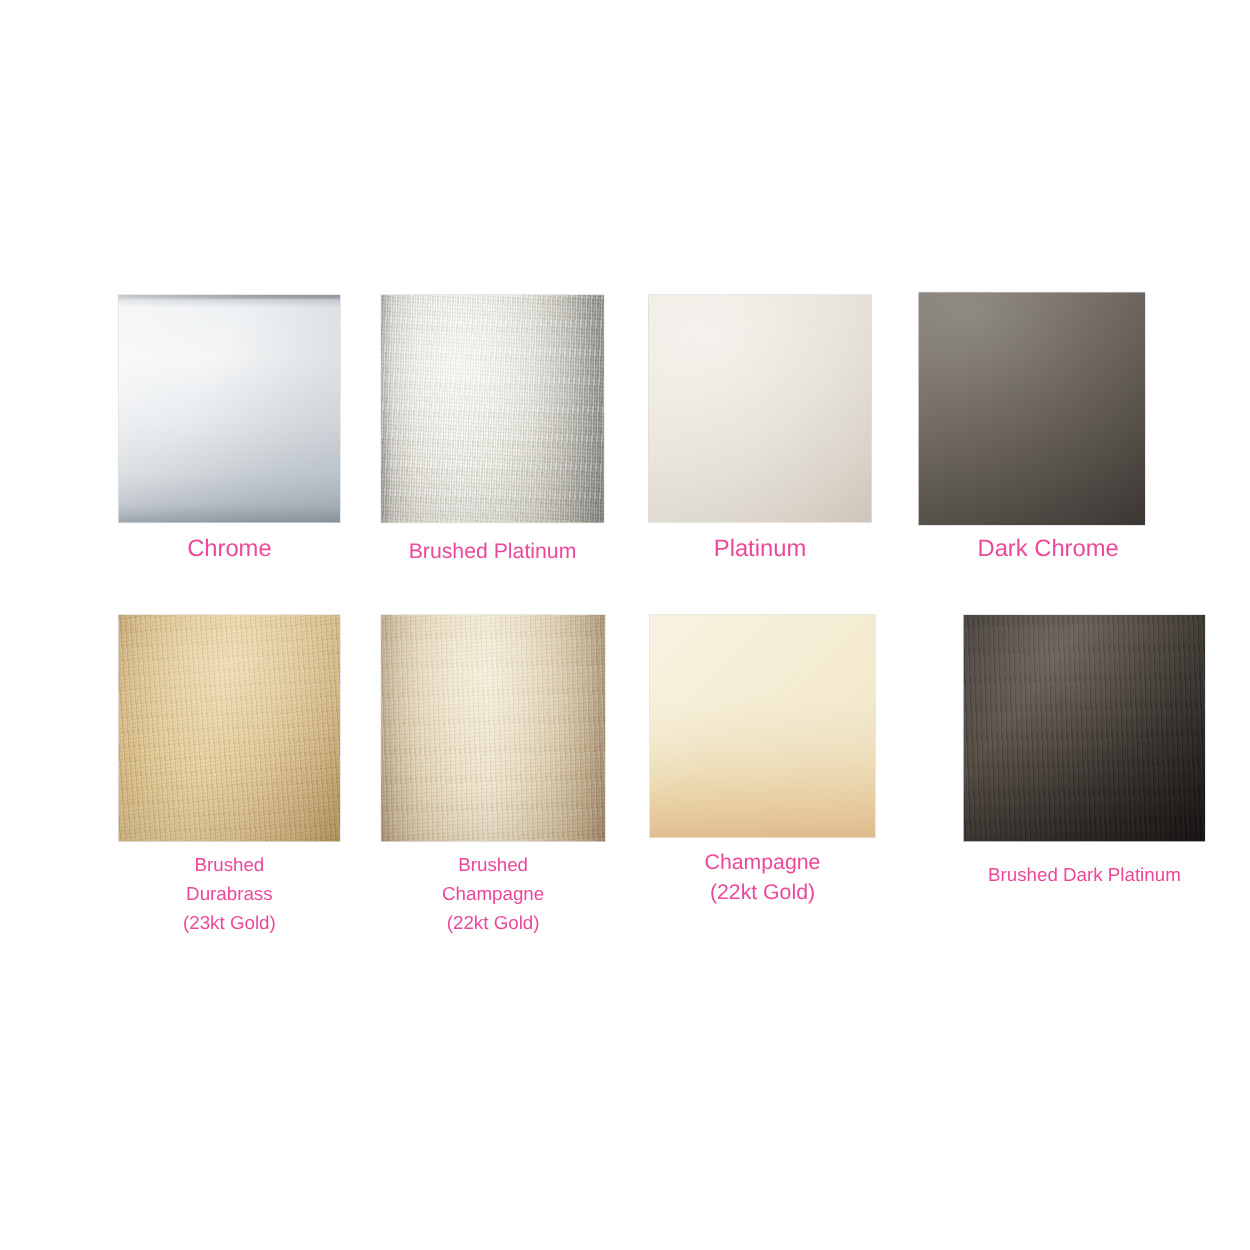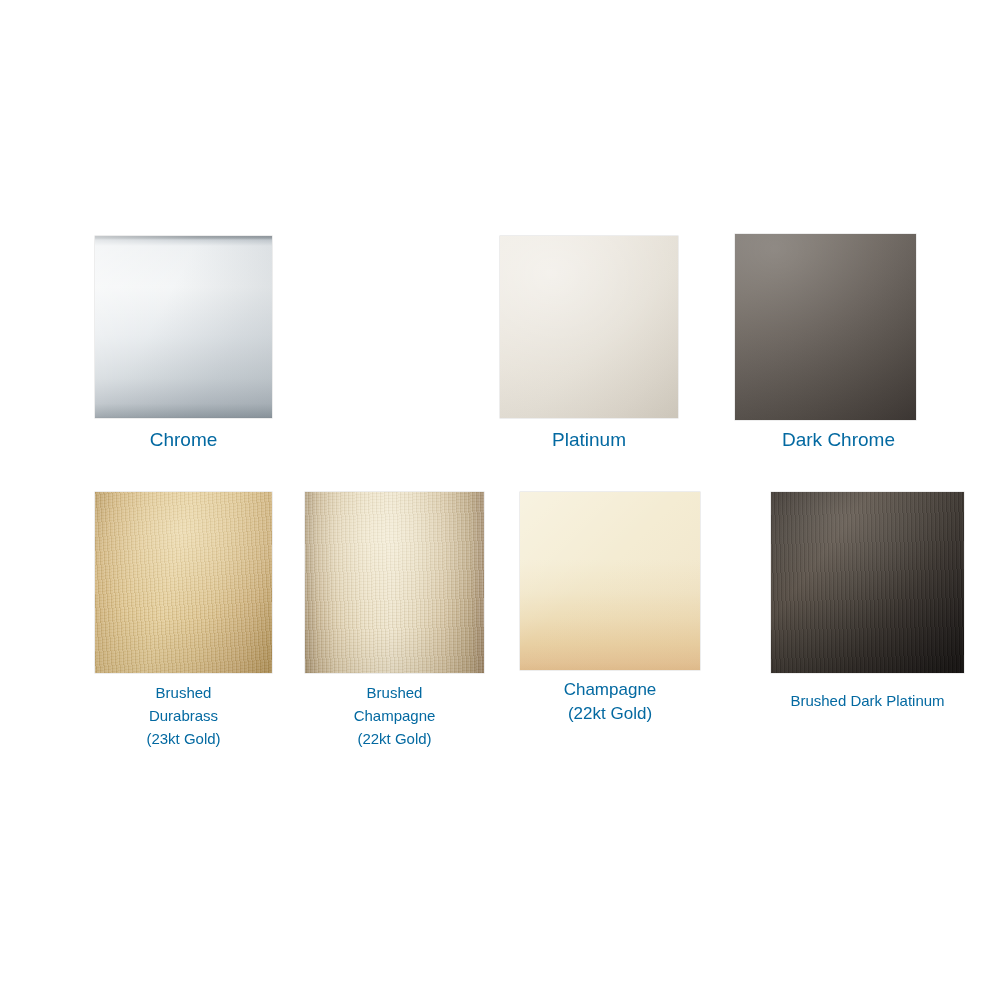--- a/index.html
+++ b/index.html
@@ -41,21 +41,21 @@
     pointer-events: none;
   }
   .swatch .sheen {
     position: absolute;
     inset: 0;
     pointer-events: none;
   }
 
   .caption {
     text-align: center;
-    color: #0369a1;
+    color: #ec4899;
     white-space: pre-line;
   }
 
   
 
   
   .s-chrome {
     background:
       linear-gradient(to bottom,
         #8d949a 0px, #9aa1a6 2px,
@@ -231,22 +231,29 @@
 
 <div class="finish-grid">
 
   <div class="finish-cell" style="left:95px; top:236px; width:177px;">
     <div class="swatch s-chrome" style="width:177px; height:182px;">
       <div class="sheen"></div>
     </div>
     <div class="caption" style="font-size:19px; line-height:24px; margin-top:10px;">Chrome</div>
   </div>
 
-
-  <div class="finish-cell" style="left:500px; top:236px; width:178px;">
+  <div class="finish-cell" style="left:305px; top:236px; width:178px;">
+    <div class="swatch s-brplat" style="width:178px; height:182px;">
+      <div class="grain"></div>
+      <div class="sheen"></div>
+    </div>
+    <div class="caption" style="font-size:17px; line-height:24px; margin-top:11px;">Brushed Platinum</div>
+  </div>
+
+  <div class="finish-cell" style="left:519px; top:236px; width:178px;">
     <div class="swatch s-plat" style="width:178px; height:182px;">
       <div class="sheen"></div>
     </div>
     <div class="caption" style="font-size:19px; line-height:24px; margin-top:10px;">Platinum</div>
   </div>
 
   <div class="finish-cell" style="left:735px; top:234px; width:207px;">
     <div class="swatch s-dchrome" style="width:181px; height:186px;">
       <div class="sheen"></div>
     </div>

